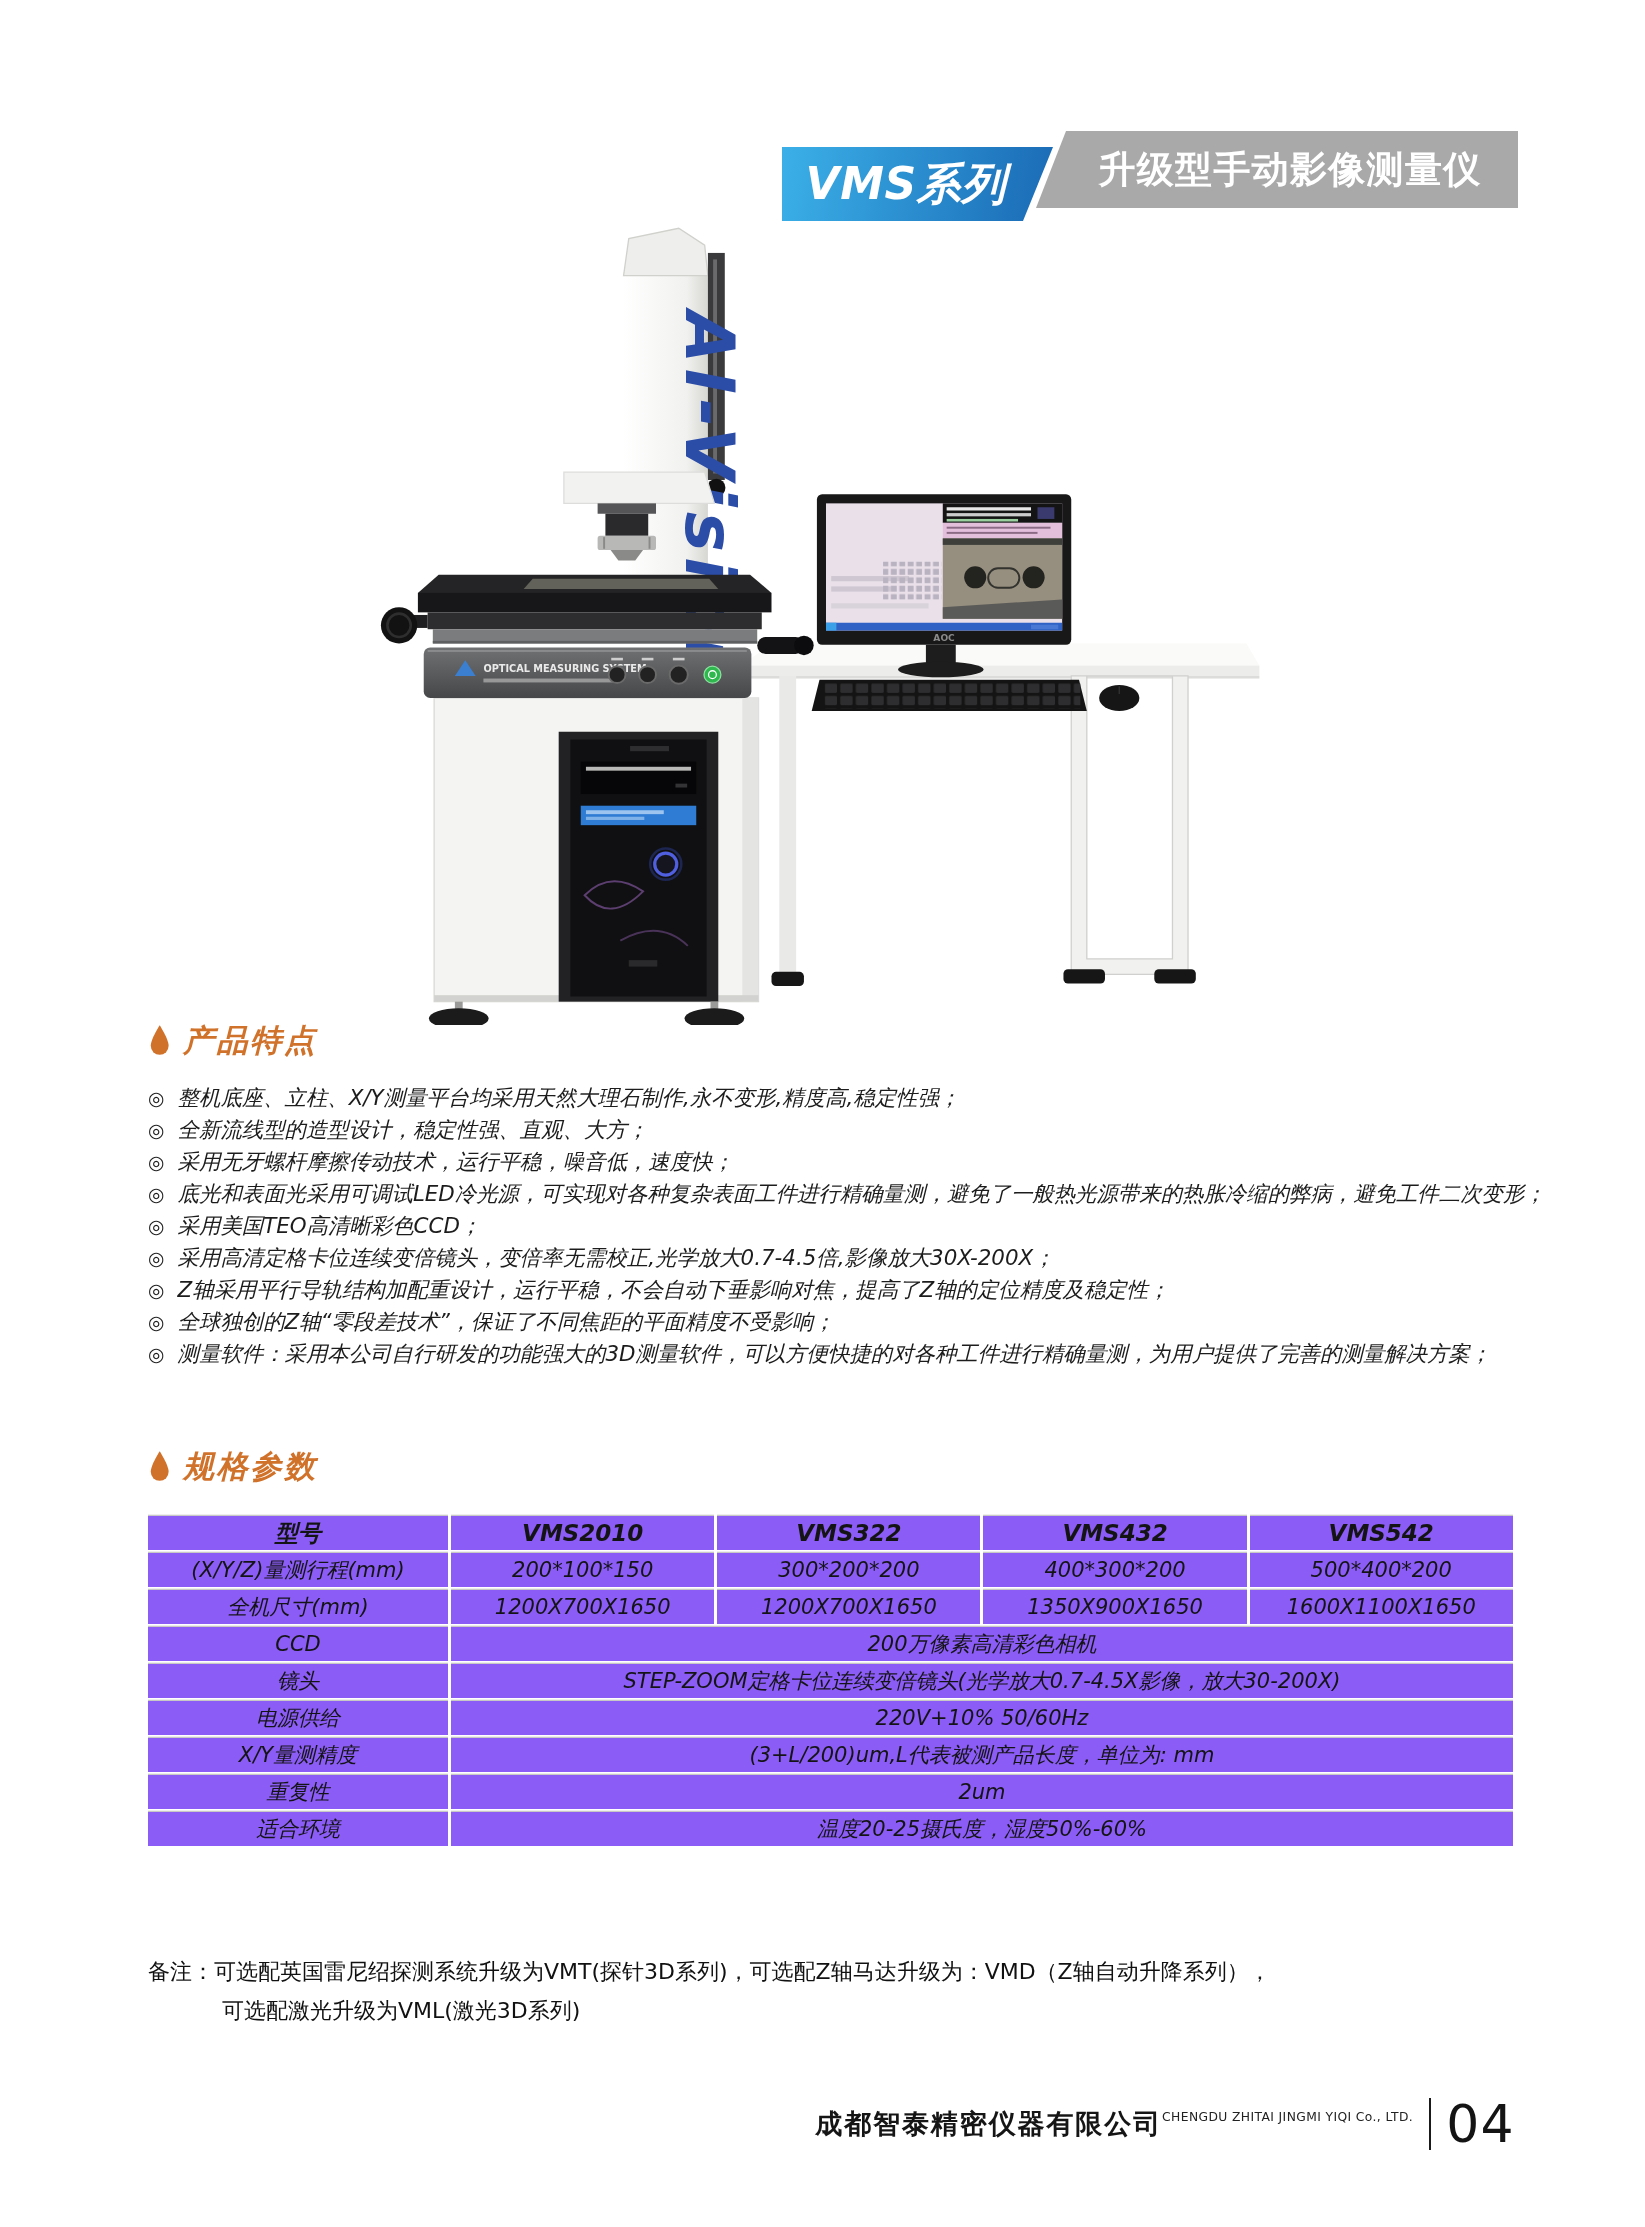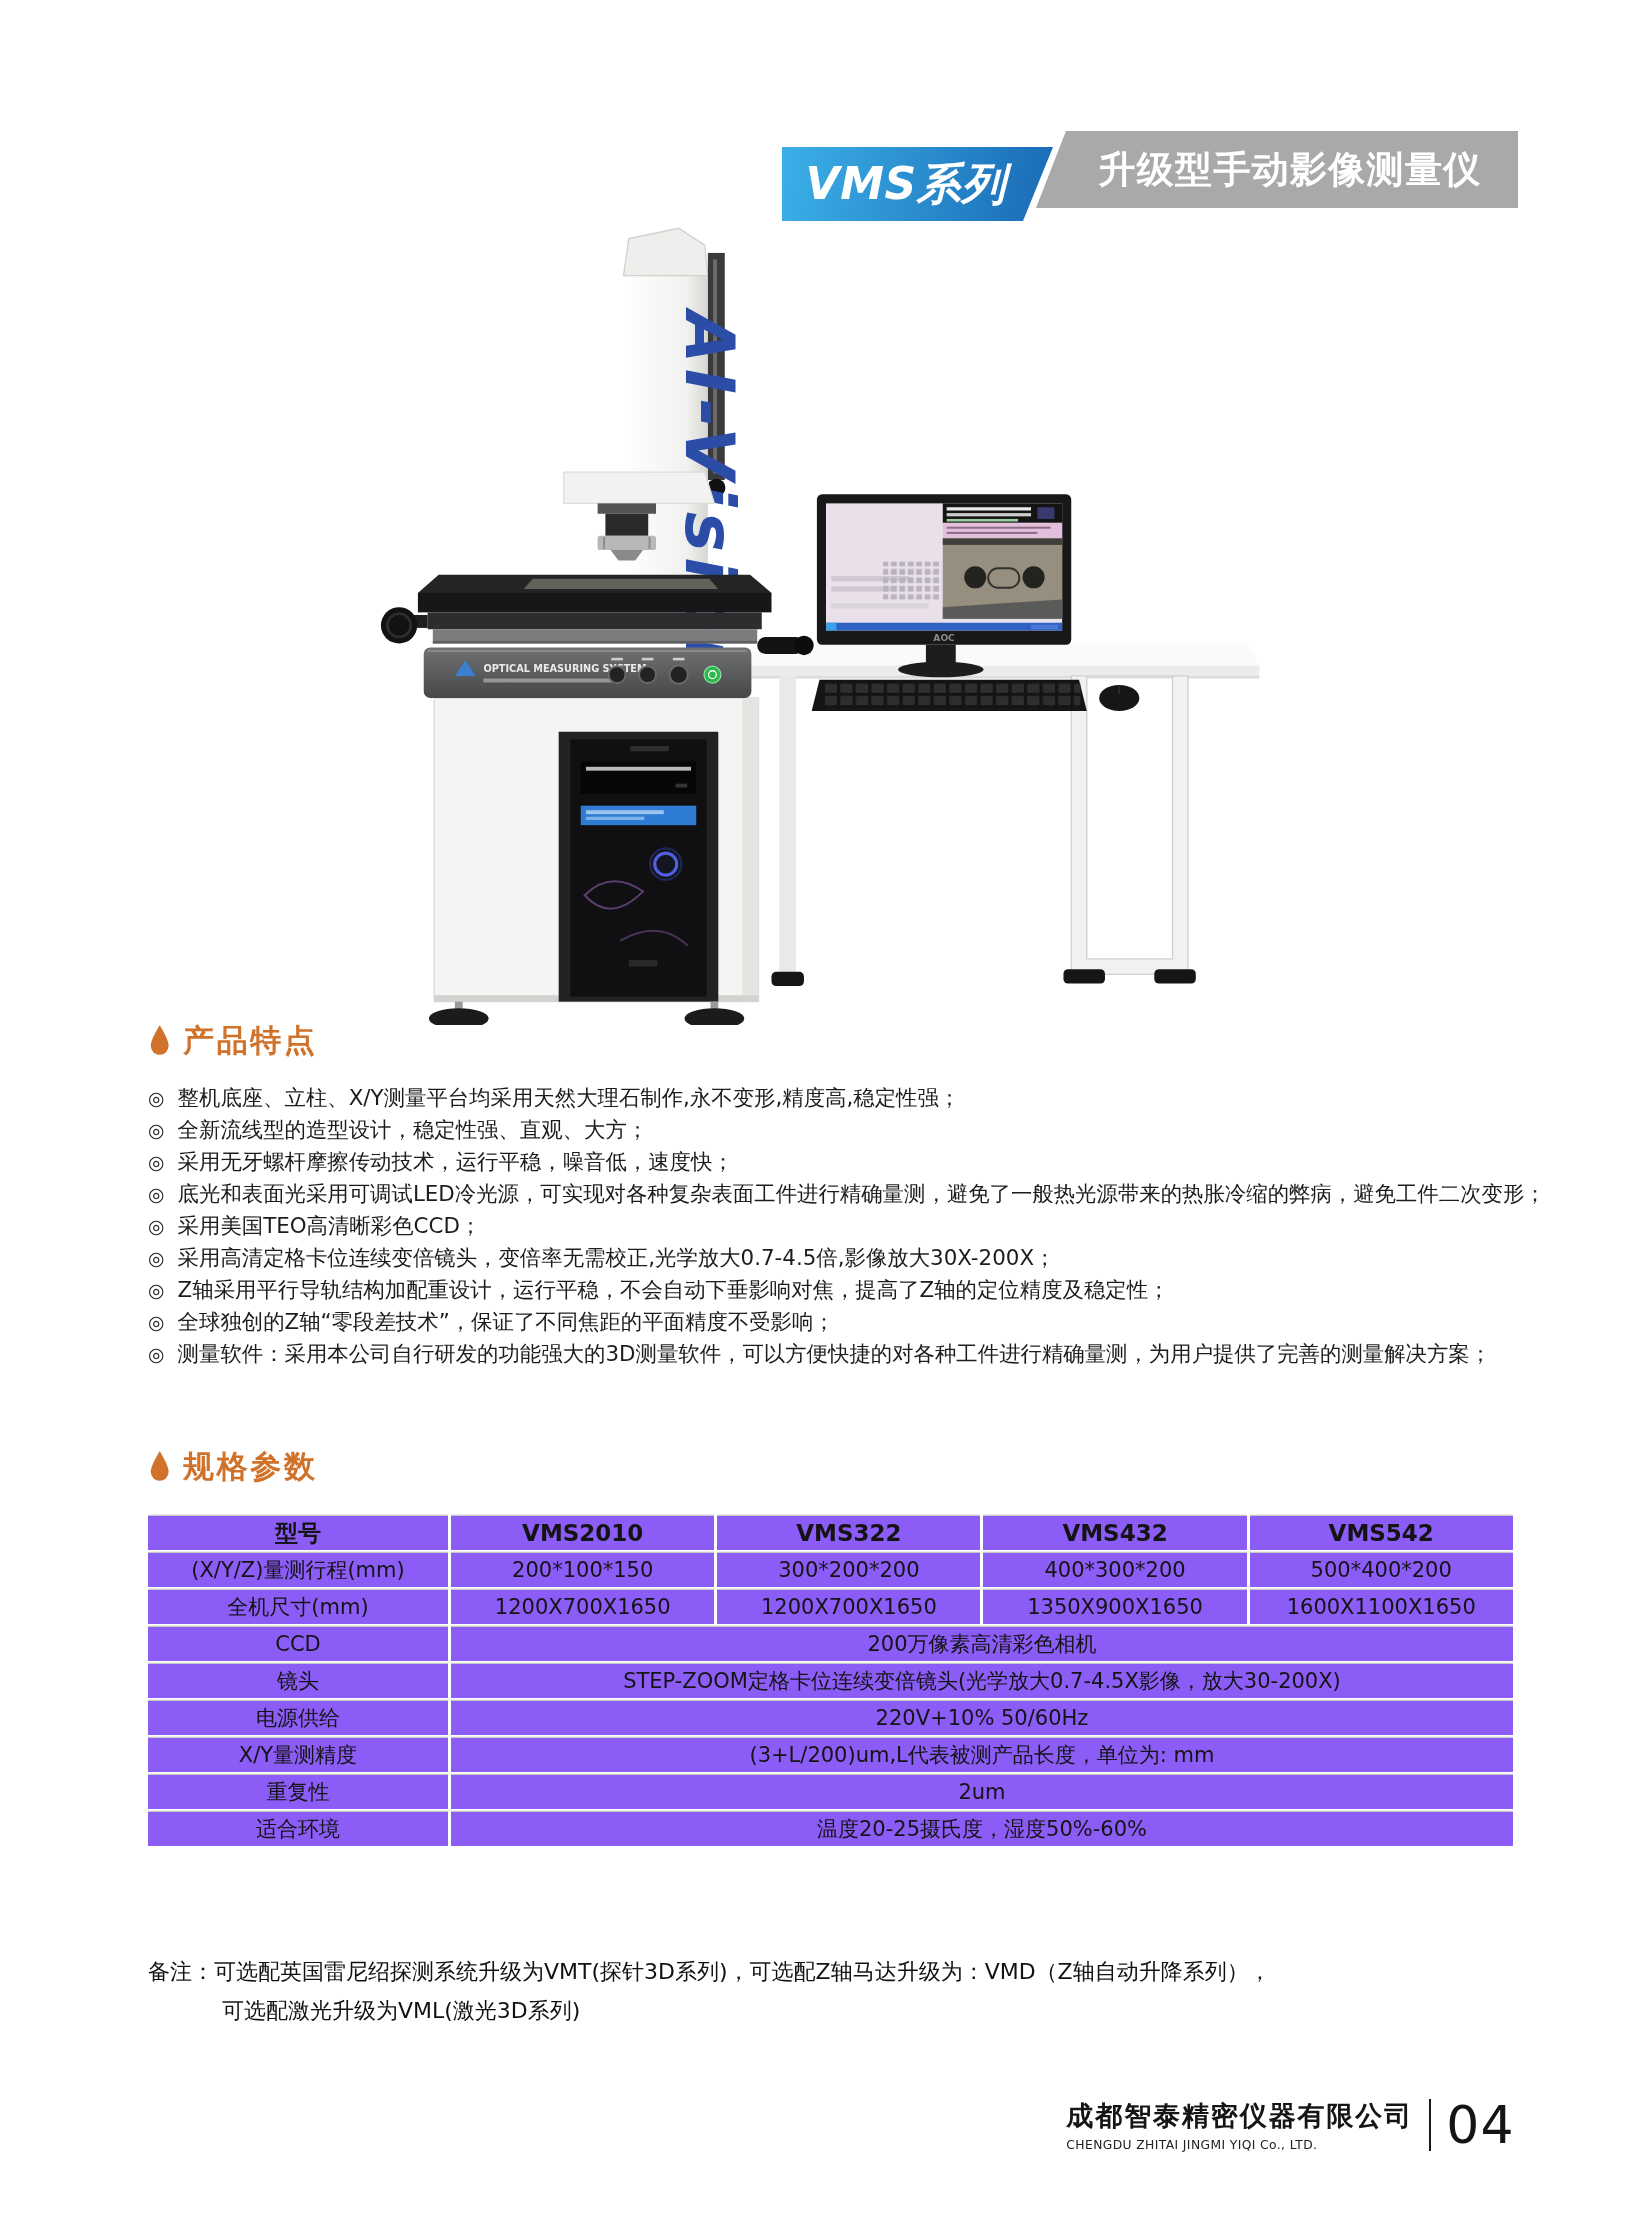--- a/index.html
+++ b/index.html
@@ -32,21 +32,21 @@
     clip-path:polygon(30px 0,100% 0,100% 100%,0 100%);
     display:flex; align-items:center; justify-content:center;
     padding-left:26px;
   }
   .banner-gray span { color:#fff; font-size:37px; font-weight:bold; letter-spacing:1.3px; white-space:nowrap; }
 
   
   #photo { position:absolute; left:325px; top:214px; width:941px; height:811px; }
 
   
-  .section { position:absolute; left:148px; width:1421px; }
+  .section { position:absolute; left:148px; width:1421px;font-style:italic; }
   #features { top:1020px; }
   #specs    { top:1446px; }
   .section-title { display:flex; align-items:center; gap:11.7px; }
   .section-title h2 { color:var(--accent,#d1722b); font-size:31px; font-weight:bold; letter-spacing:2.6px; }
   .drop-icon { width:23.4px; height:34px; flex:0 0 auto; }
 
   #feature-list { list-style:none; margin-top:19.5px; }
   #feature-list li { display:flex; gap:13px; font-size:21.4px; line-height:32px; color:#1c1c1c; }
   #feature-list .bullet { font-size:19px; line-height:32px; }
 
@@ -57,21 +57,21 @@
     font-size:21px; color:#141414; box-shadow:0 -1.3px 0 0 #c8c8c6; padding:1.3px 6.5px;
   }
   #spec-table tr.head td { font-weight:bold; font-size:23px; }
 
   
   #note { position:absolute; left:148px; top:1952px; font-size:22px; line-height:39px; color:#111; }
   #note .indent { padding-left:74px; }
 
   
   #footer { position:absolute; top:2098px; right:131px; display:flex; align-items:center; gap:15.6px; }
-  #footer .company { display:flex; flex-direction:column; align-items:flex-start; }
+  #footer .company { display:flex; flex-direction:row; align-items:flex-start; }
   #footer .cn { font-size:27px; font-weight:bold; letter-spacing:1.9px; color:#151515; white-space:nowrap; }
   #footer .en { font-size:12.3px; margin-top:3.9px; letter-spacing:0.4px; color:#222; white-space:nowrap; }
   #footer .divider { width:1.9px; height:52px; background:#1a1a1a; }
   #footer .page-num { font-size:52px; line-height:1; color:#141414; letter-spacing:1.3px; }
 </style>
 </head>
 <body style="--accent: #d1722b; --banner-blue-1: #3bb0e8; --banner-blue-2: #1a6ab5; --banner-gray: #a9a9a9;">
 
 <div id="banner">
   <div class="banner-blue">

